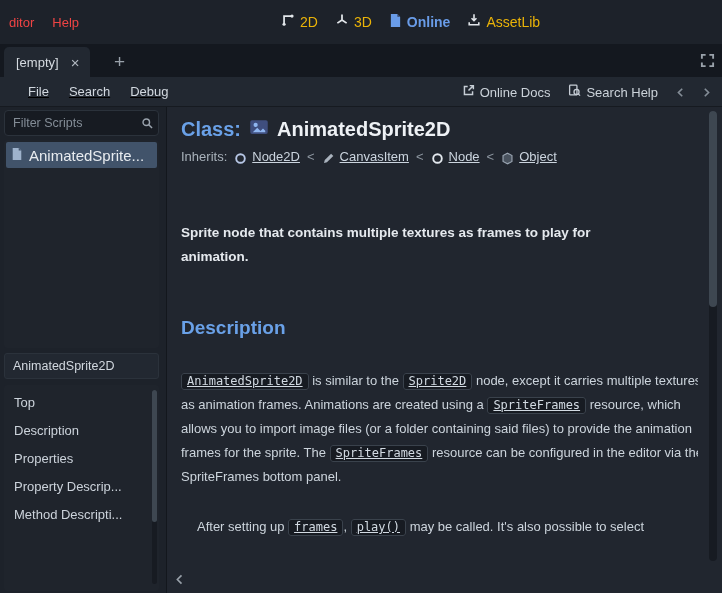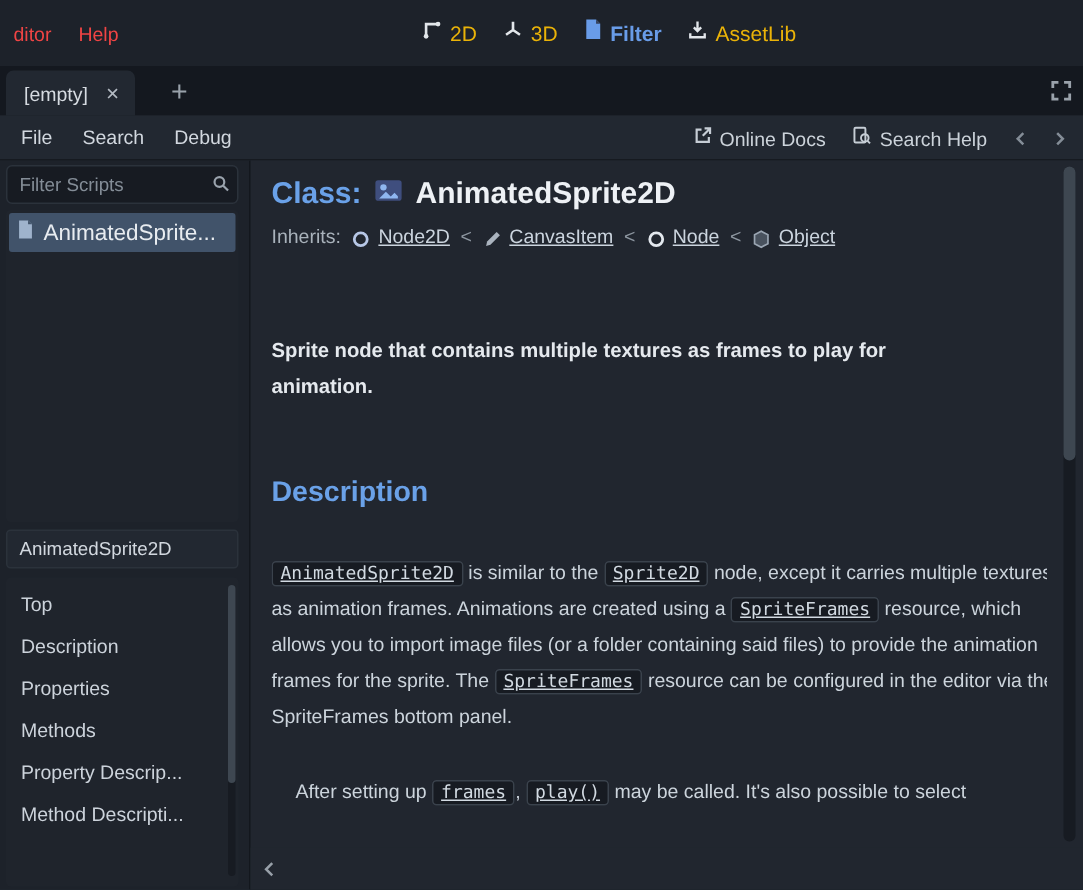--- a/index.html
+++ b/index.html
@@ -17,21 +17,21 @@
   .ws.active .lbl { color:#699ce8; font-weight:bold; }
 
   
   .tabbar { position:absolute; top:44px; left:0; width:100%; height:33px; background:#14181f; }
   .tab { position:absolute; left:4px; bottom:0; height:30px; display:flex; align-items:center; gap:12px; padding:0 11px 0 12px; background:#222831; color:#d6dbe1; font-size:13px; border-radius:5px 5px 0 0; cursor:pointer; }
   .tab-close { color:#b3bac2; font-size:15px; line-height:1; cursor:pointer; }
   .add-tab { position:absolute; left:109px; bottom:4px; color:#99a1aa; font-size:19px; line-height:1; cursor:pointer; padding:2px 5px; }
   .expand-btn { position:absolute; right:7px; top:9px; cursor:pointer; }
 
   
-  .menubar { position:absolute; top:77px; left:0; width:100%; height:30px; background:#222831; border-bottom:1px solid #161a20; display:flex; align-items:center; padding-left:4px; }
+  .menubar { position:absolute; top:77px; left:0; width:100%; height:30px; background:#222831; border-bottom:1px solid #161a20; display:flex; align-items:center; padding-left:18px;text-decoration:underline; }
   .mb-item { font-size:13px; color:#d2d8df; padding:5px 10px; cursor:pointer; }
   .mb-right { position:absolute; right:5px; top:0; height:30px; display:flex; align-items:center; gap:4px; }
   .mb-link { display:flex; align-items:center; gap:5px; font-size:13px; color:#ccd3da; padding:4px 7px; cursor:pointer; }
   .nav-btn { width:22px; height:22px; display:flex; align-items:center; justify-content:center; border-radius:3px; cursor:pointer; }
 
   
   .sidebar { position:absolute; top:107px; left:0; width:166px; height:486px; }
   .filter-wrap { position:absolute; top:3px; left:4px; width:155px; height:26px; }
   .filter-input { width:100%; height:100%; background:#171b22; border:1px solid #2b323b; border-radius:4px; color:#c7ced6; font-size:12.5px; padding:0 24px 0 8px; font-family:inherit; outline:none; }
   .filter-input::placeholder { color:#848d97; }
@@ -89,21 +89,21 @@
         <span class="ws-icon"><svg width="14" height="14" viewBox="0 0 16 16">
               <path d="M8 8V1.8M8 8l-5.3 3.6M8 8l5.3 3.6" stroke="#e2e6ea" stroke-width="2" fill="none"></path>
             </svg></span>
         <span class="lbl">3D</span>
       </div>
       <div class="ws active">
         <span class="ws-icon"><svg width="13" height="15" viewBox="0 0 14 16">
               <path d="M2 1h7l3 3v11H2z" fill="#699ce8"></path>
               <path d="M9 1v3h3z" fill="#36415a"></path>
             </svg></span>
-        <span class="lbl">Filter</span>
+        <span class="lbl">Online</span>
       </div>
       <div class="ws">
         <span class="ws-icon"><svg width="14" height="14" viewBox="0 0 16 16" fill="none" stroke="#e2e6ea" stroke-width="1.8">
               <path d="M8 1.5v7M5.2 6L8 8.8 10.8 6M2.5 10.5v3h11v-3"></path>
             </svg></span>
         <span class="lbl">AssetLib</span>
       </div>
     </div>
   </div>
 
@@ -166,21 +166,20 @@
               <path d="M9 1v3h3z" fill="#41536a"></path>
             </svg></span>
         <span>AnimatedSprite...</span>
       </div>
     </div>
     <div class="class-header">AnimatedSprite2D</div>
     <div class="member-list">
       <div class="member-item">Top</div>
       <div class="member-item">Description</div>
       <div class="member-item">Properties</div>
-      <div class="member-item">Methods</div>
       <div class="member-item">Property Descrip...</div>
       <div class="member-item">Method Descripti...</div>
       <div class="member-scrollbar">
           <div class="member-thumb"></div>
         </div>
     </div>
   </div>
 
   <div class="docpanel">
     <div class="doc-content">

